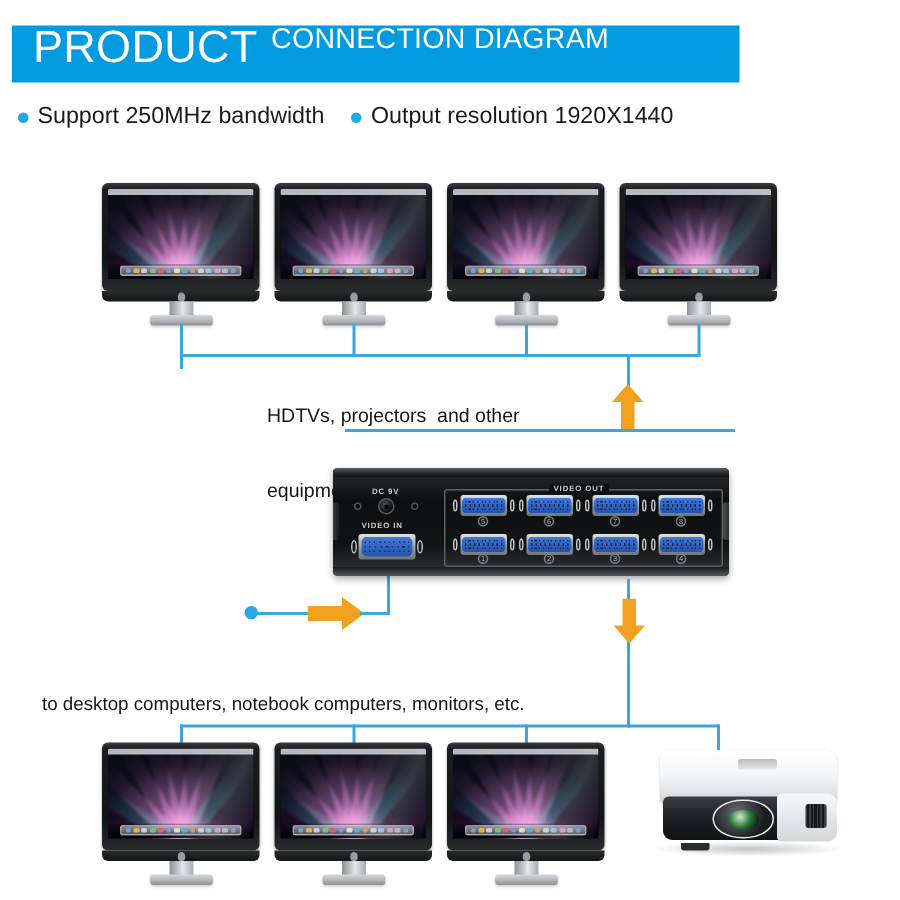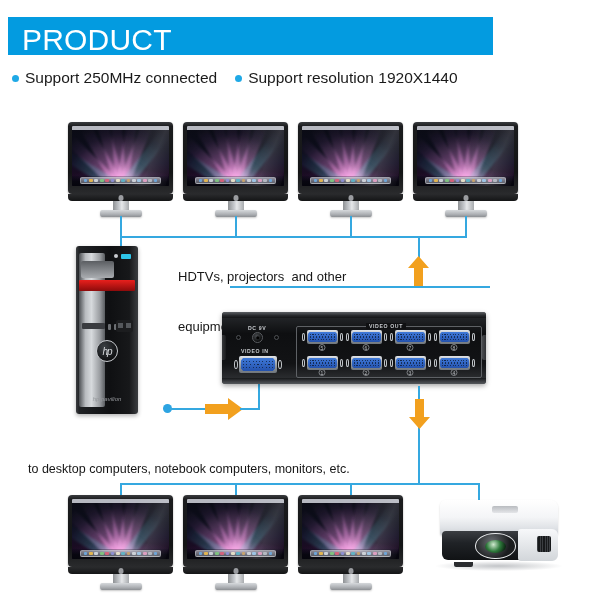--- a/index.html
+++ b/index.html
@@ -9,21 +9,21 @@
     font-family:"Liberation Sans", sans-serif;
     overflow:hidden;
     position:relative;
   }
   #stage{position:relative;width:600px;height:600px;overflow:hidden;background:#fff;}
 
   
   .banner{
     position:absolute;left:8px;top:17px;width:485px;height:38px;
     background:#039be0;
-    display:flex;align-items:flex-end;
+    display:flex;align-items:flex-start;
     padding-left:14px;box-sizing:border-box;
   }
   .banner .big{
     color:#ffffff;font-size:30px;font-weight:400;letter-spacing:.2px;
     line-height:1;white-space:nowrap;
   }
   .banner .small{
     color:#ffffff;font-size:19px;font-weight:400;letter-spacing:.2px;
     margin-left:9px;line-height:1;white-space:nowrap;
   }
@@ -331,30 +331,31 @@
   .anno.mid{font-size:13px;}
   .anno.bot{font-size:12.5px;}
 </style>
 </head>
 <body>
 
 <div id="stage">
 
   <div class="banner">
     <span class="big">PRODUCT</span>
+    <span class="small">CONNECTION DIAGRAM</span>
   </div>
 
   <div class="features">
     <div class="feat">
       <span class="dot"></span>
-      <span class="txt">Support 250MHz connected</span>
+      <span class="txt">Support 250MHz bandwidth</span>
     </div>
     <div class="feat">
       <span class="dot"></span>
-      <span class="txt">Support resolution 1920X1440</span>
+      <span class="txt">Output resolution 1920X1440</span>
     </div>
   </div>
 
   <div class="monitor" style="left:68px;top:122px;width:105px;height:86px;">
     <div class="mon-bezel" style="height:72px;">
       <div class="mon-screen">
         <div class="aurora">
           <div class="sky"></div>
           <div class="ray" style="transform:translateX(-50%) rotate(-46deg)"></div>
           <div class="ray" style="transform:translateX(-50%) rotate(-30deg)"></div>
@@ -535,40 +536,20 @@
     <svg width="21" height="30" viewBox="0 0 21 30">
       <polygon points="10.5,0 21,12 15,12 15,30 6,30 6,12 0,12" fill="#f2a01e"></polygon>
     </svg>
   </div>
 
   <div class="anno mid" style="left:178px;top:236px;">
     <div>HDTVs, projectors  and other</div>
     <div>equipment VGA port</div>
   </div>
 
-  <div class="tower" style="left:76px;top:246px;width:62px;height:168px;">
-    <div class="body">
-      <div class="leftpanel"></div>
-      <div class="topbay"></div>
-      <div class="redstripe"></div>
-      <div class="powerled"></div>
-      <div class="pwrbtn"></div>
-      <div class="slot"></div>
-      <div class="leds">
-          <u></u>
-          <u></u>
-        </div>
-      <div class="ports">
-          <u></u>
-          <u></u>
-        </div>
-      <div class="hplogo">hp</div>
-      <div class="brand">hp pavilion</div>
-    </div>
-  </div>
 
   <span class="enddot" style="left:163px;top:404px;"></span>
   <div class="wire wire-h" style="left:170px;top:408px;width:38px;"></div>
   <div class="arrow" style="left:205px;top:398px;width:38px;height:22px;">
     <svg width="38" height="22" viewBox="0 0 38 22">
       <polygon points="0,6 23,6 23,0 38,11 23,22 23,16 0,16" fill="#f2a01e"></polygon>
     </svg>
   </div>
   <div class="wire wire-h" style="left:240px;top:408px;width:20px;"></div>
   <div class="wire wire-v" style="left:258px;top:384px;height:26px;"></div>

